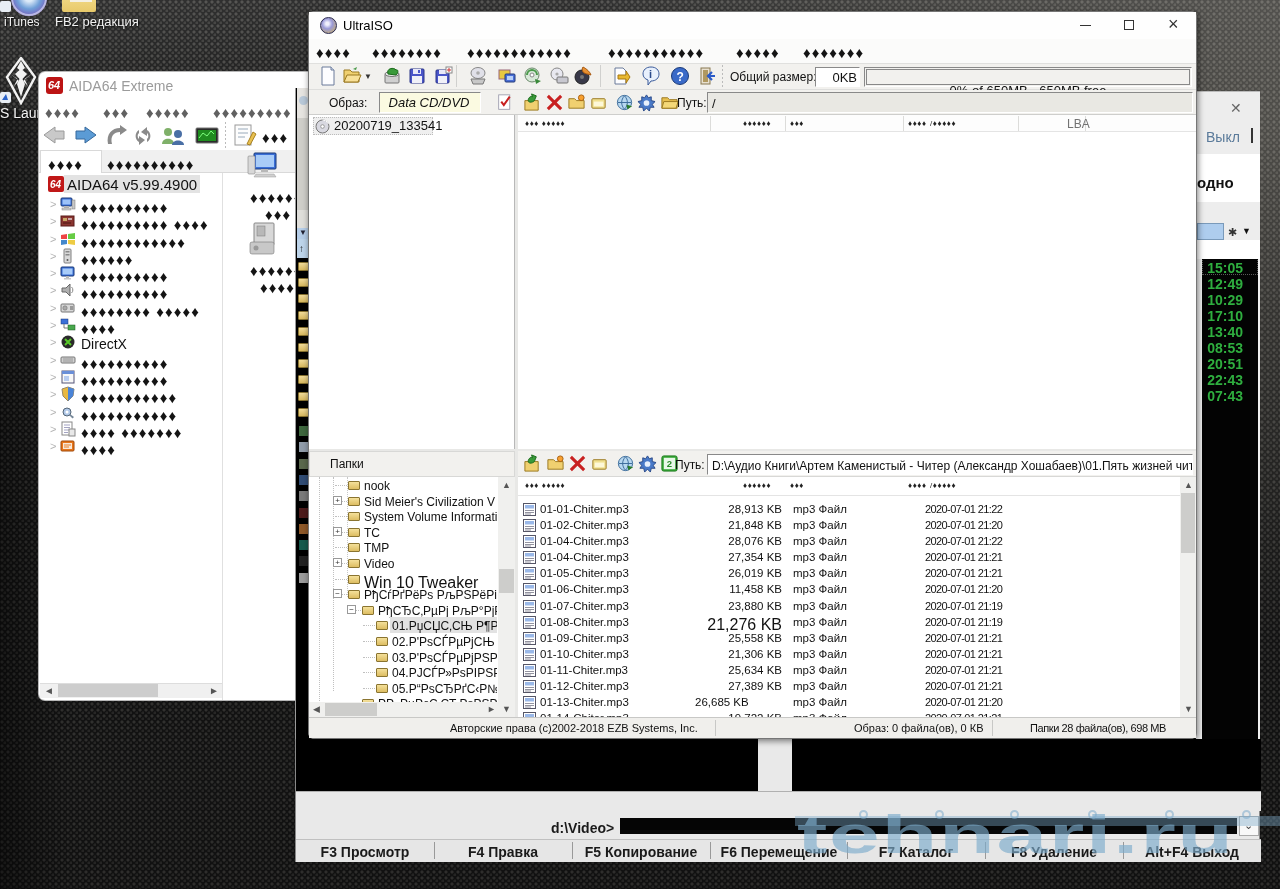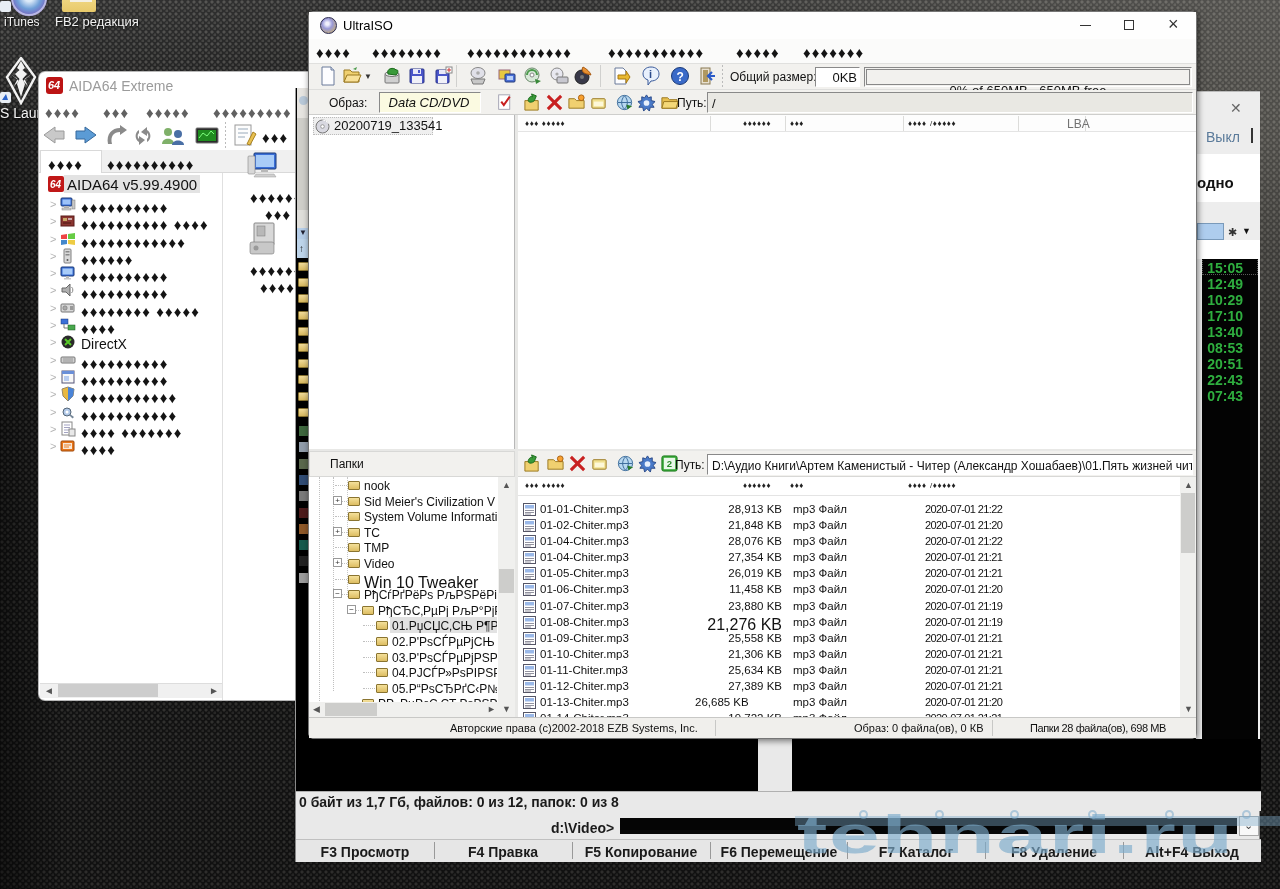--- a/index.html
+++ b/index.html
@@ -234,21 +234,20 @@
 <div class="ab t" style="left:1203px;top:308px;width:40px;text-align:right;font-size:14px;font-weight:bold;color:#2fae3f;">17:10</div>
 <div class="ab t" style="left:1203px;top:324px;width:40px;text-align:right;font-size:14px;font-weight:bold;color:#2fae3f;">13:40</div>
 <div class="ab t" style="left:1203px;top:340px;width:40px;text-align:right;font-size:14px;font-weight:bold;color:#2fae3f;">08:53</div>
 <div class="ab t" style="left:1203px;top:356px;width:40px;text-align:right;font-size:14px;font-weight:bold;color:#2fae3f;">20:51</div>
 <div class="ab t" style="left:1203px;top:372px;width:40px;text-align:right;font-size:14px;font-weight:bold;color:#2fae3f;">22:43</div>
 <div class="ab t" style="left:1203px;top:388px;width:40px;text-align:right;font-size:14px;font-weight:bold;color:#2fae3f;">07:43</div>
 <div class="ab" style="left:295px;top:739px;width:965px;height:123px;background:#e9e9e9;border-left:1px solid #888;border-right:1px solid #888;">
 <div class="ab" style="left:0;top:0;width:462px;height:52px;background:#000;"></div>
 <div class="ab" style="left:496px;top:0;width:469px;height:52px;background:#000;"></div>
 <div class="ab" style="left:0;top:52px;width:965px;height:20px;background:#e9e9e9;border-top:1px solid #b0b0b0;"></div>
-<div class="ab t" style="left:3px;top:55px;font-size:14px;font-weight:bold;color:#1a1a1a;">0 байт из 1,7 Гб, файлов: 0 из 12, папок: 0 из 8</div>
 <div class="ab t" style="left:255px;top:81px;font-size:14px;font-weight:bold;color:#1a1a1a;">d:\Video&gt;</div>
 <div class="ab" style="left:324px;top:79px;width:617px;height:16px;background:#050505;"></div>
 <div class="ab" style="left:943px;top:77px;width:20px;height:20px;background:#f8f8f8;border:1px solid #aaa;"></div>
 <div class="ab t" style="left:948px;top:80px;font-size:11px;color:#444;">⌄</div>
 <div class="ab" style="left:0;top:100px;width:965px;height:23px;background:#e6e6e6;border-top:1px solid #c0c0c0;"></div>
 <div class="ab t" style="left:0px;top:105px;width:138px;text-align:center;font-size:14px;font-weight:bold;color:#1a1a1a;">F3 Просмотр</div>
 <div class="ab" style="left:138px;top:103px;width:1px;height:17px;background:#999;"></div>
 <div class="ab t" style="left:138px;top:105px;width:138px;text-align:center;font-size:14px;font-weight:bold;color:#1a1a1a;">F4 Правка</div>
 <div class="ab" style="left:276px;top:103px;width:1px;height:17px;background:#999;"></div>
 <div class="ab t" style="left:276px;top:105px;width:138px;text-align:center;font-size:14px;font-weight:bold;color:#1a1a1a;">F5 Копирование</div>

